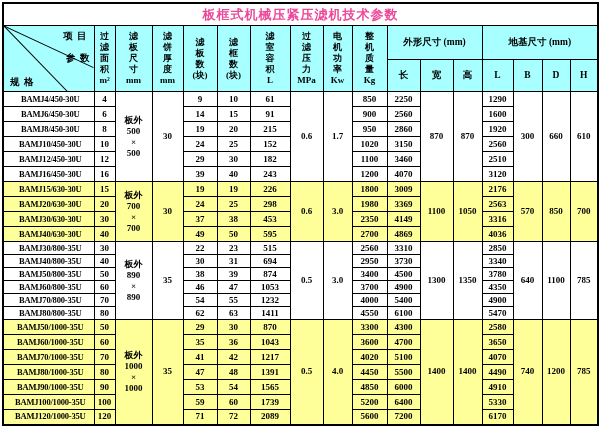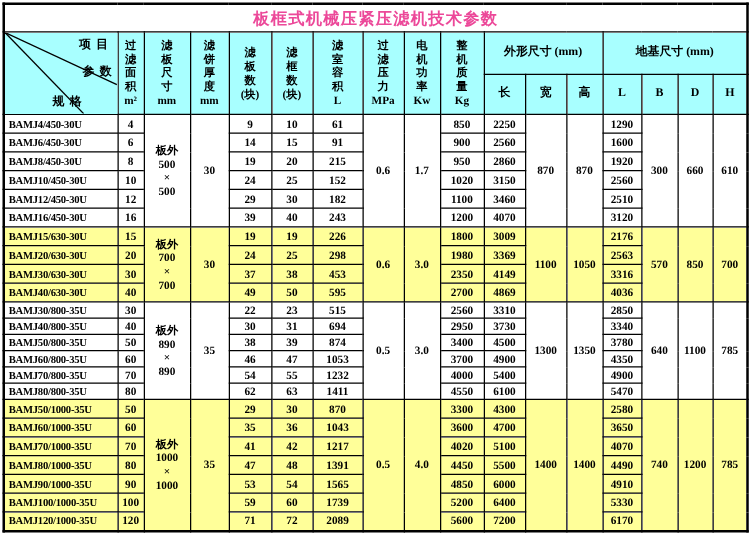--- a/index.html
+++ b/index.html
@@ -20,23 +20,23 @@
   .title-cell{height:21px;background:#ffffff;font-size:13px;letter-spacing:1px;}
   thead th{background:#a8ffff;font-size:9px;line-height:11px;white-space:pre-line;}
   .grp-hdr{font-size:9.5px;white-space:normal;height:33px;}
   .sub-hdr th{height:31px;font-size:9.5px;white-space:normal;}
   .corner{position:relative;}
   .corner svg{position:absolute;left:0;top:0;width:100%;height:100%;}
   .corner svg line{stroke:#000;stroke-width:1;}
   .corner span{position:absolute;font-size:9.5px;letter-spacing:1px;line-height:10px;}
   .c-top{top:5px;right:6px;}
   .c-mid{top:27px;left:14px;margin-left:48px;}
-  .c-bot{bottom:4px;left:6px;margin-left:32px;}
+  .c-bot{bottom:4px;left:6px;}
   tbody td{font-size:9px;line-height:11px;}
-  tbody td.model{text-align:left;padding-left:3px;font-size:8.5px;letter-spacing:-0.2px;}
+  tbody td.model{text-align:center;padding-left:3px;font-size:8.5px;letter-spacing:-0.2px;}
   tbody td.plate{white-space:pre-line;font-size:9px;line-height:11px;}
   tr.g-white td{background:#ffffff;}
   tr.g-yellow td{background:#ffff99;}
 </style>
 </head>
 <body>
 
 <div class="sheet">
   <table>
     <colgroup>

